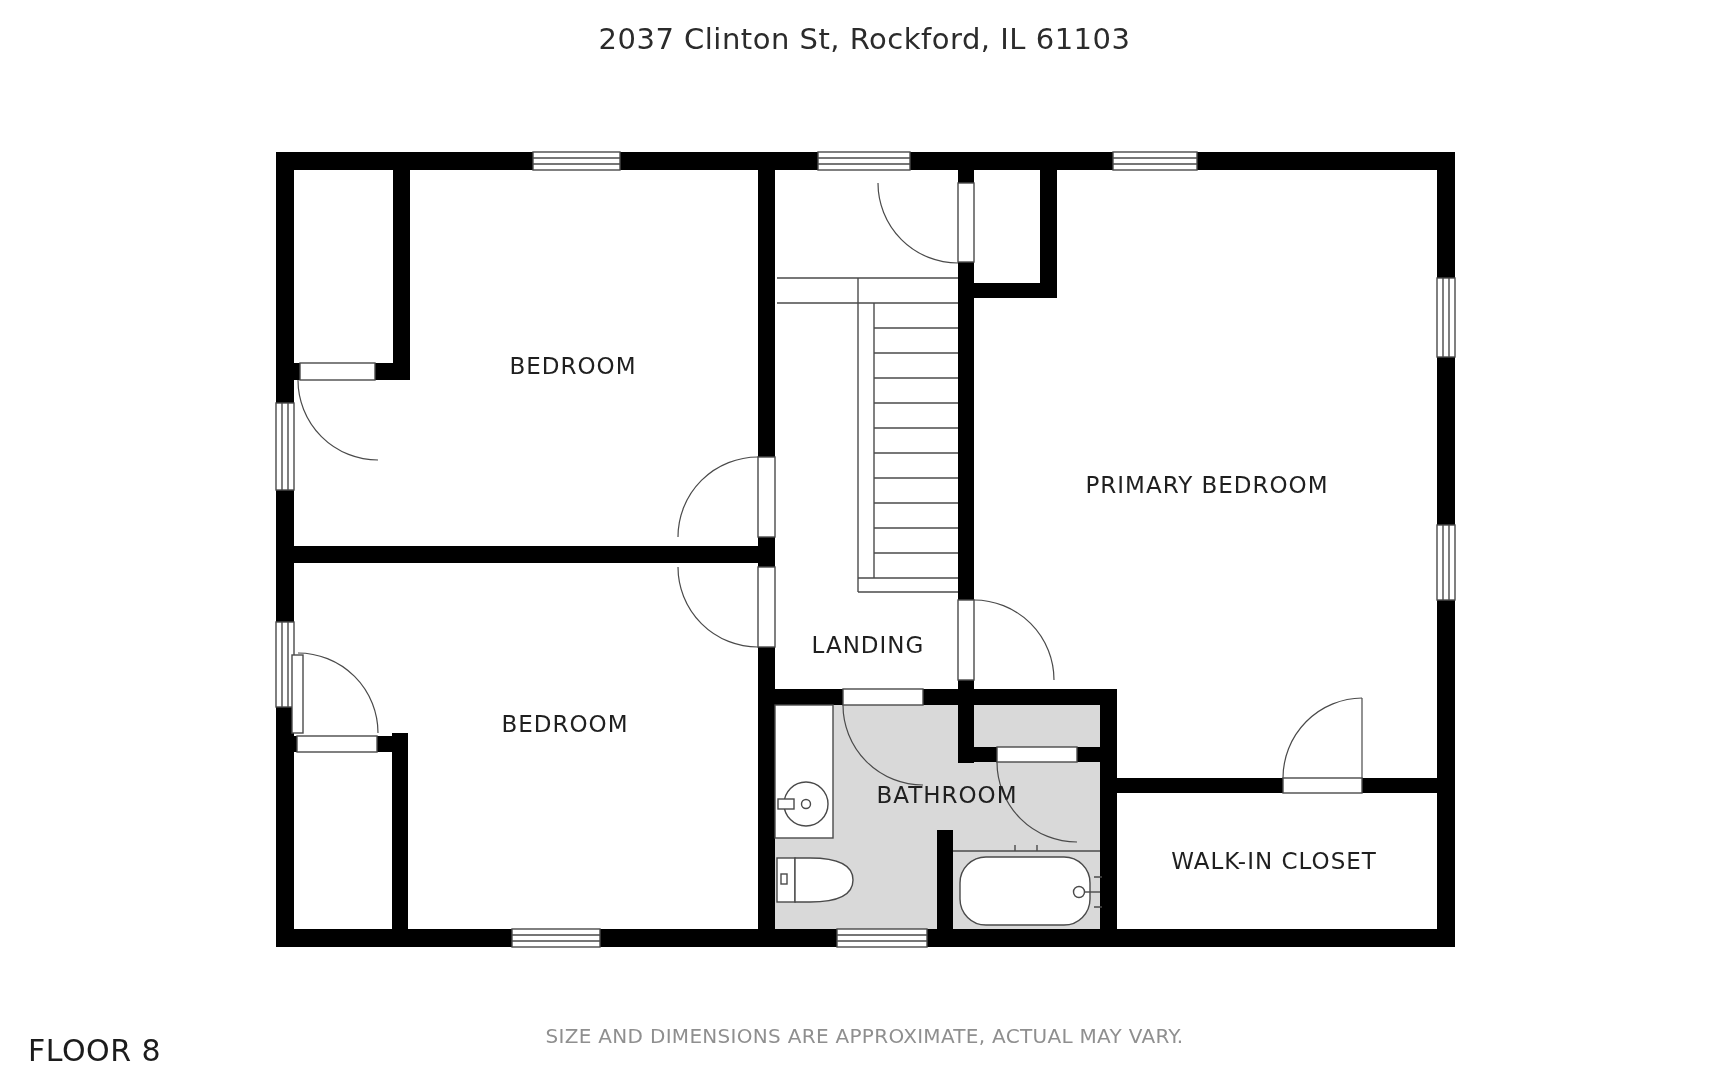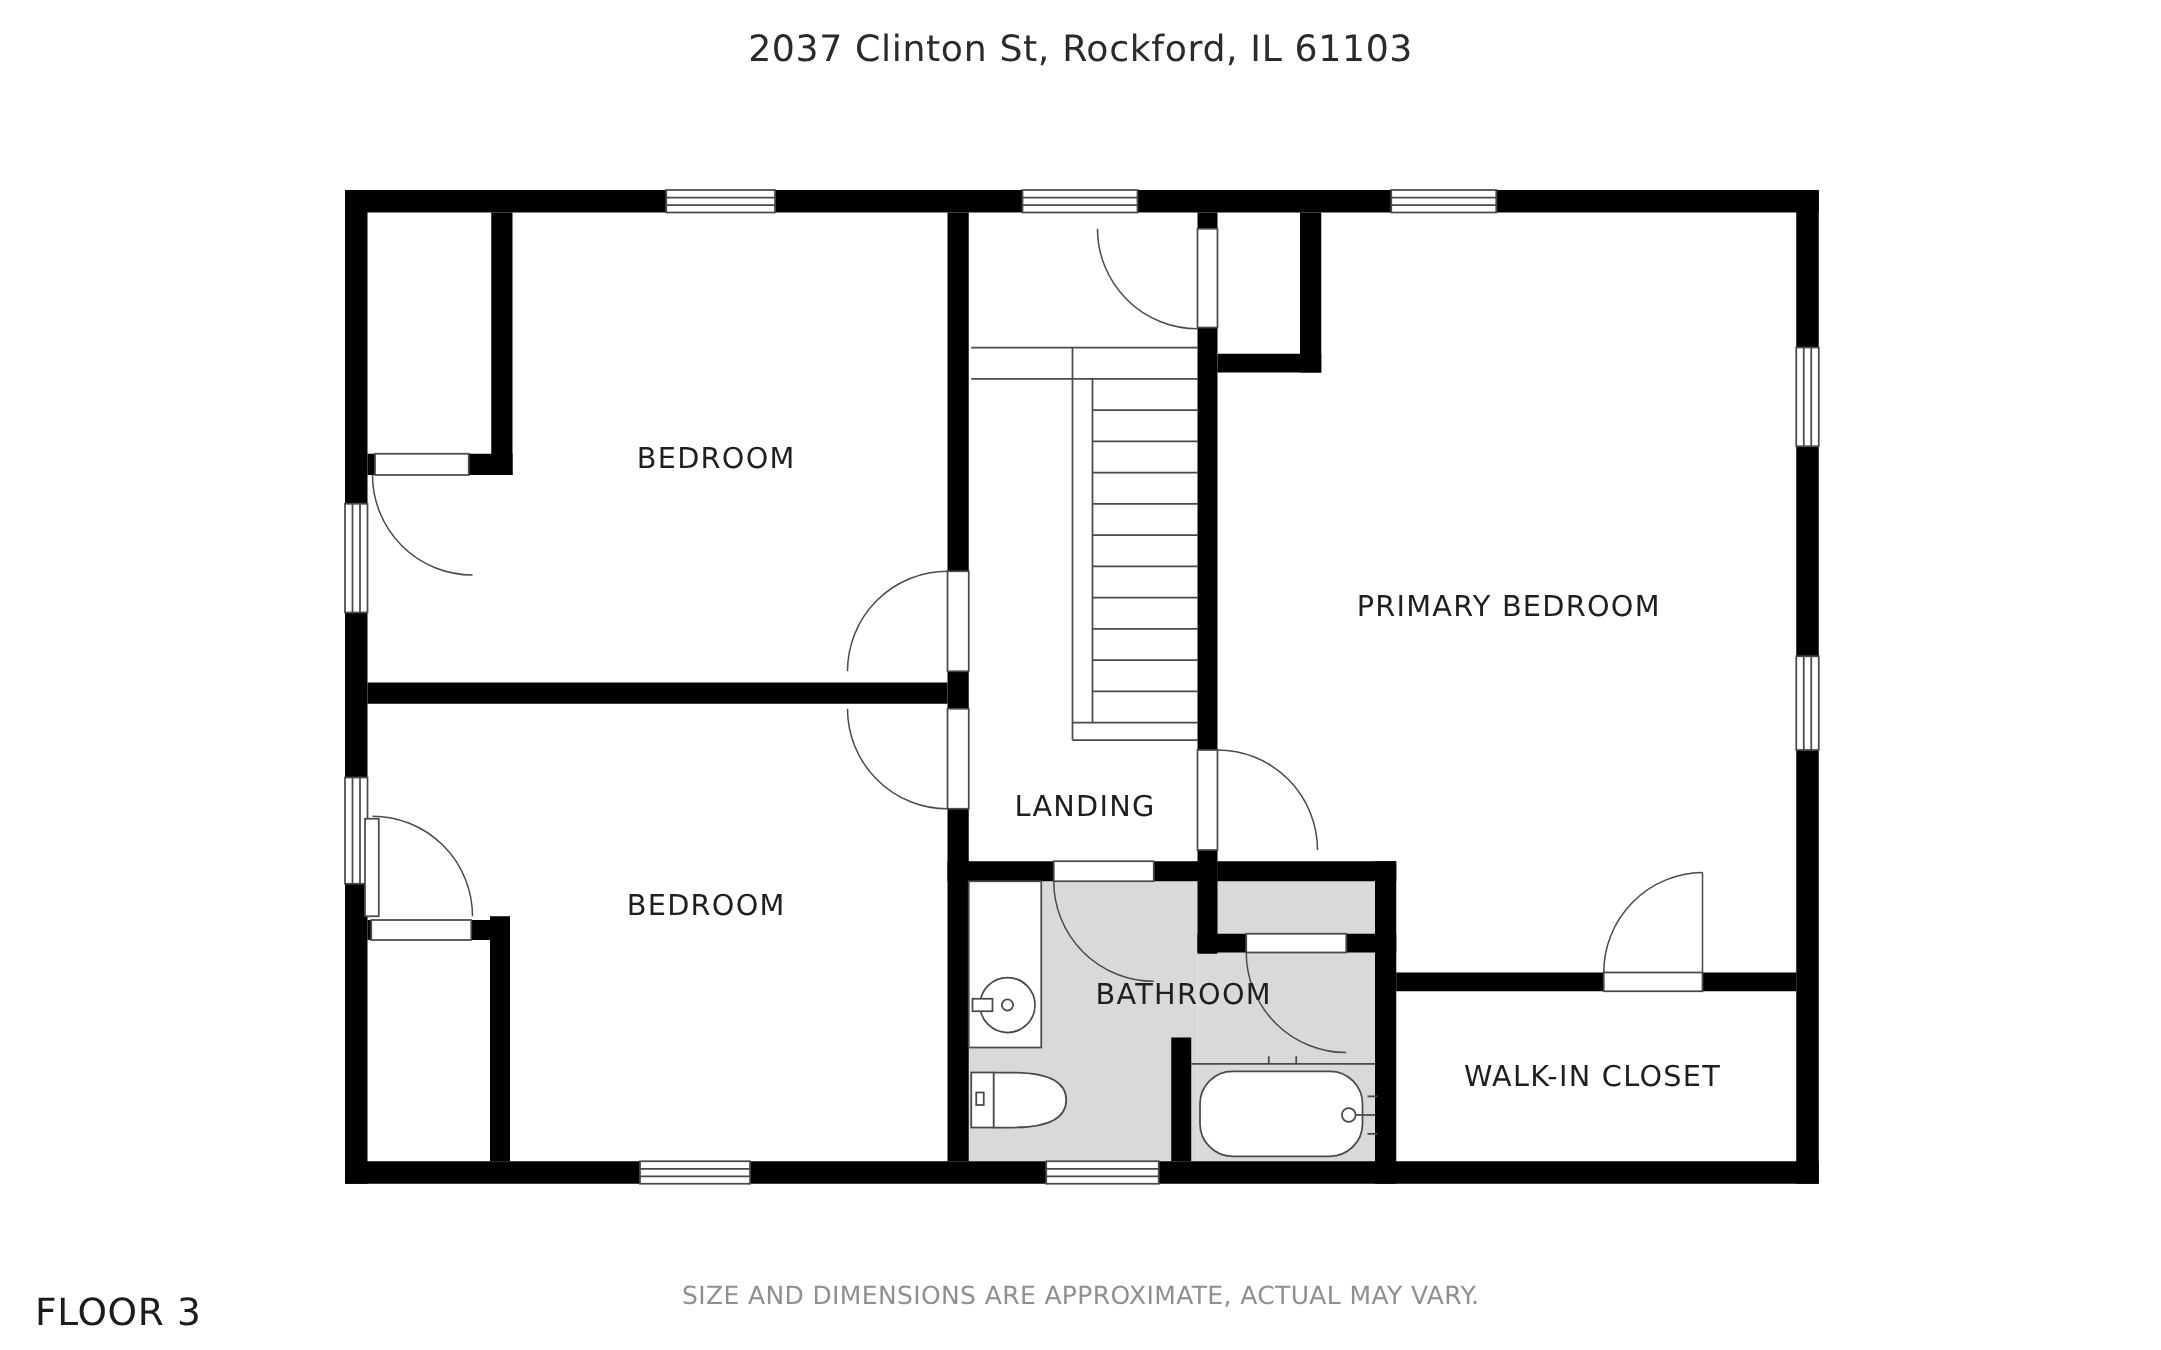--- a/index.html
+++ b/index.html
@@ -191,14 +191,14 @@
   <g text-anchor="middle">
     <text class="room-label" x="573" y="374">BEDROOM</text>
     <text class="room-label" x="565" y="732">BEDROOM</text>
     <text class="room-label" x="868" y="653">LANDING</text>
     <text class="room-label" x="1207" y="493">PRIMARY BEDROOM</text>
     <text class="room-label" x="947" y="803">BATHROOM</text>
     <text class="room-label" x="1274" y="869">WALK-IN CLOSET</text>
   </g>
 </svg>
 
-<div class="floor-label">FLOOR 3</div>
+<div class="floor-label">FLOOR 8</div>
 <div class="disclaimer">SIZE AND DIMENSIONS ARE APPROXIMATE, ACTUAL MAY VARY.</div>
 
 </body></html>

